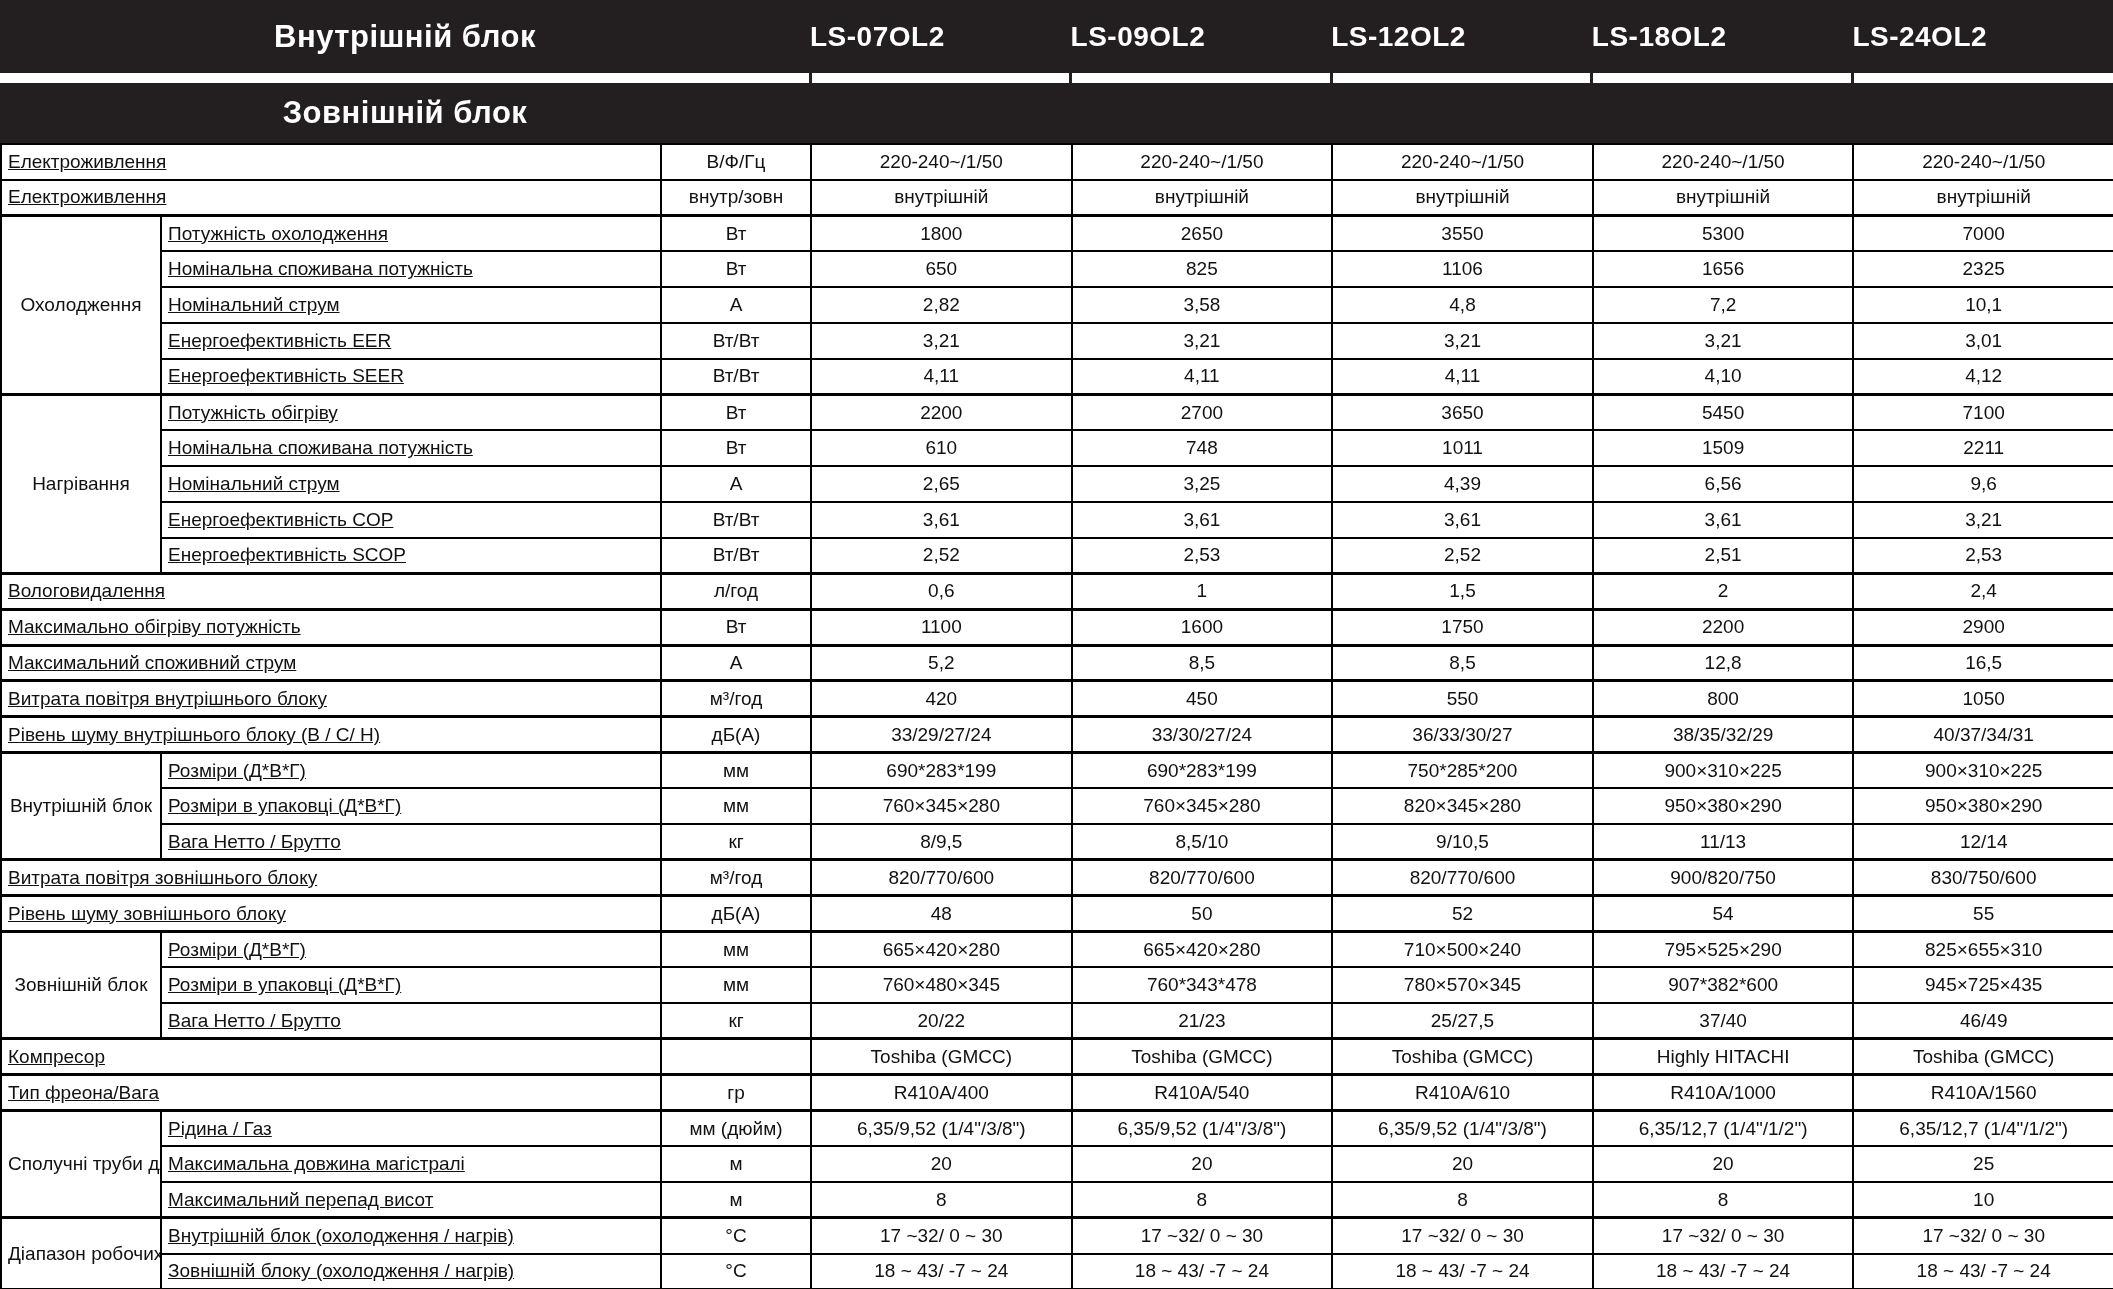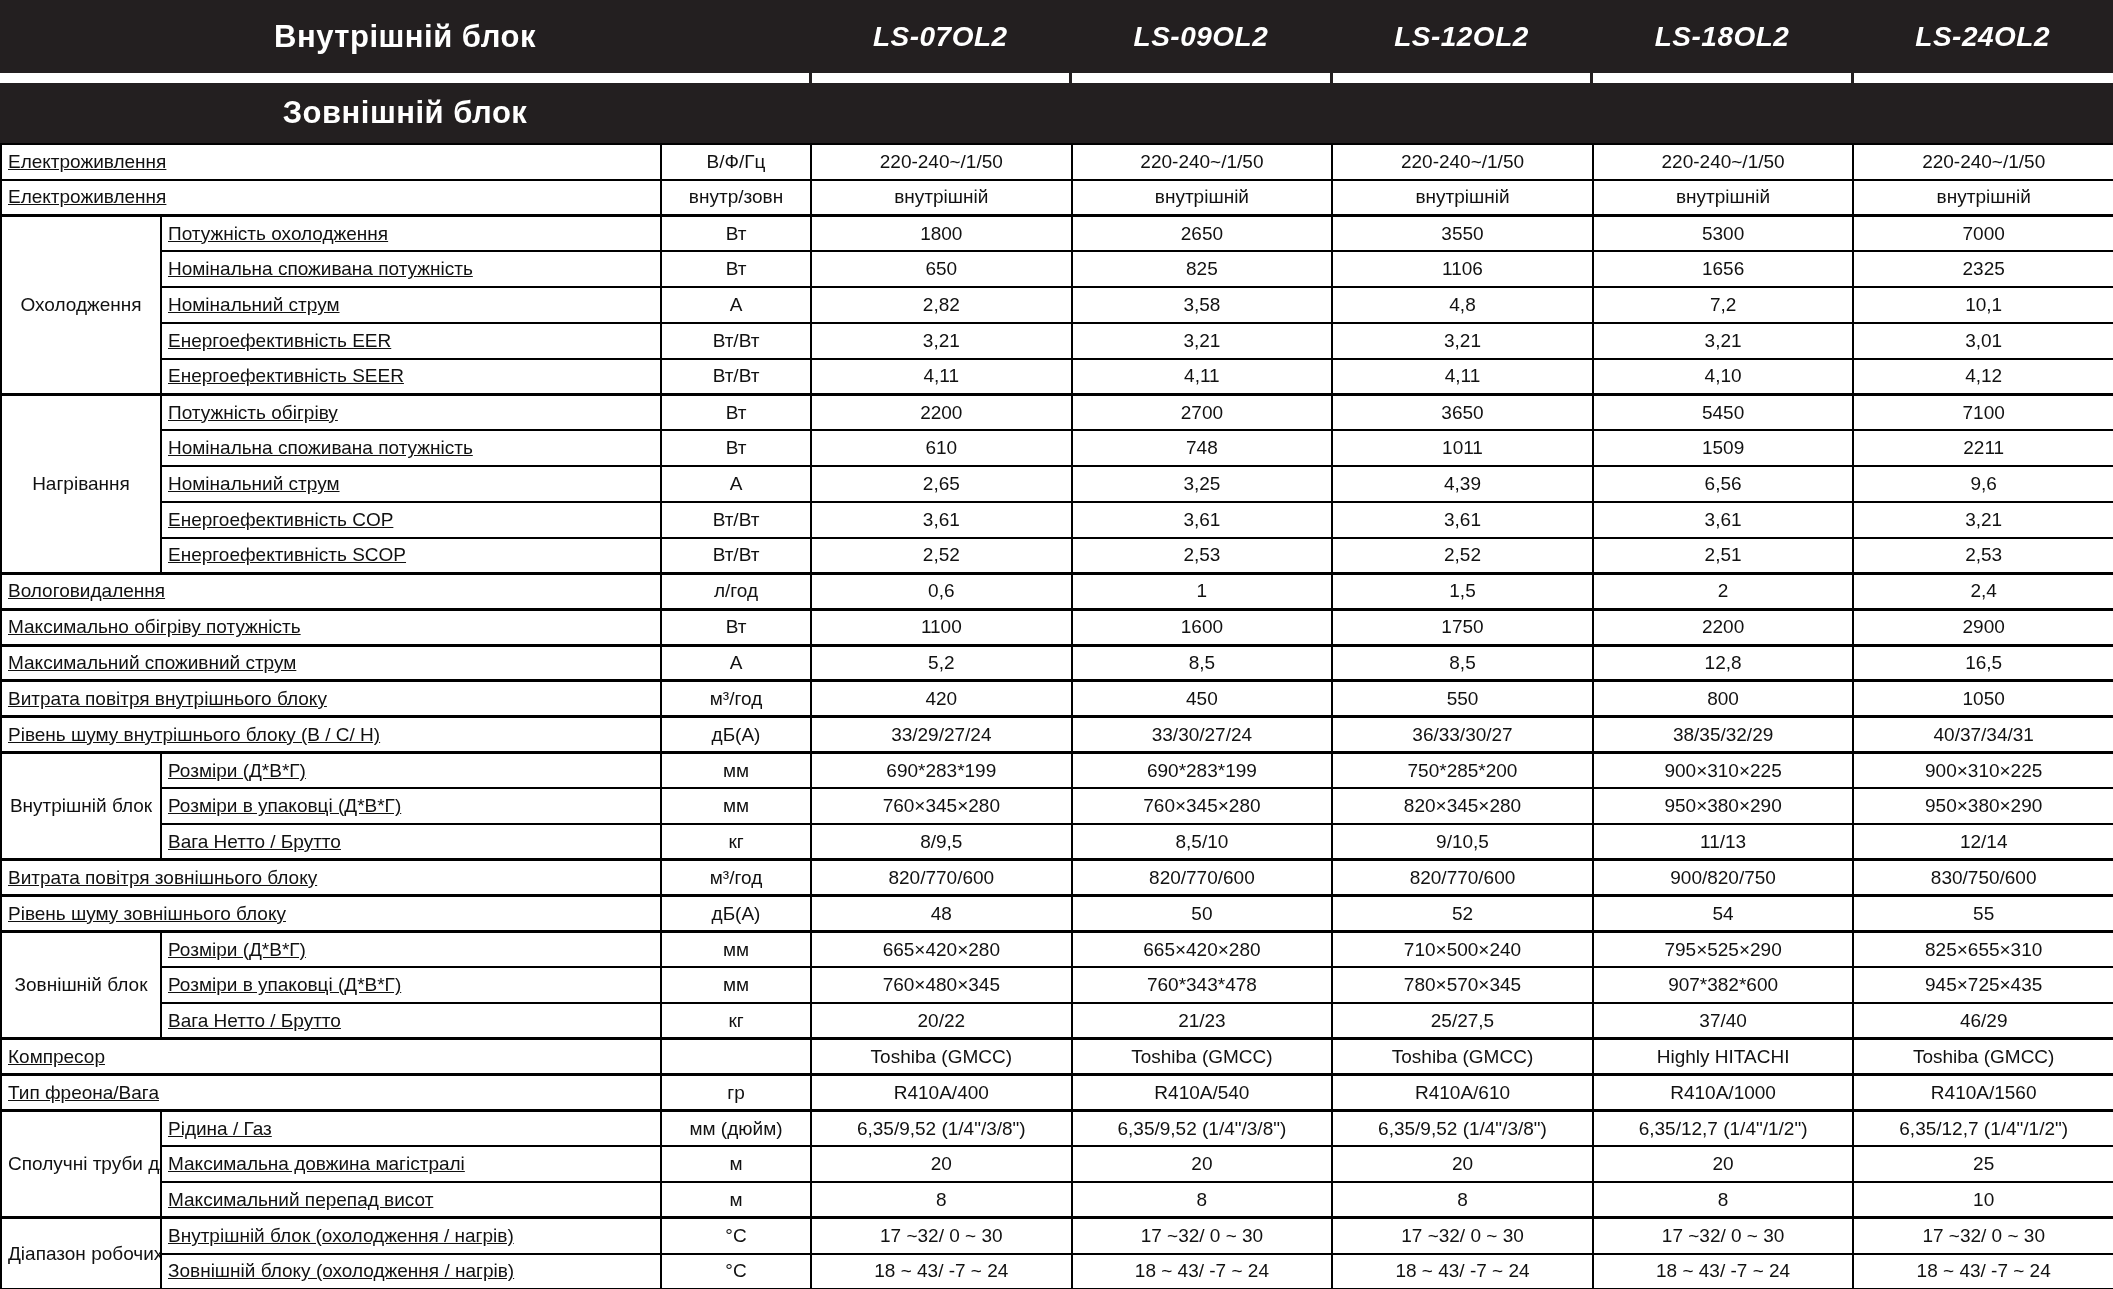--- a/index.html
+++ b/index.html
@@ -13,22 +13,22 @@
     width: 2113px; background: #231f20; color: #ffffff;
     display: flex; align-items: center; position: relative;
   }
   .bar1 { height: 73px; }
   .bar2 { height: 60px; }
   .bar-label {
     width: 810px; text-align: center;
     font-size: 31px; font-weight: bold; letter-spacing: 0.5px;
   }
   .bar-model {
-    width: 260.6px; text-align: center;
-    font-size: 28px; font-weight: bold; letter-spacing: 0.5px; font-style: italic;
+    width: 260.6px; 
+    font-size: 28px; font-weight: bold; letter-spacing: 0.5px;
   }
   .gap { width: 2113px; height: 10px; background: #ffffff; position: relative; }
   .gap .tick { position: absolute; top: 0; width: 3px; height: 10px; background: #231f20; }
   
   table.spec {
     border-collapse: collapse; table-layout: fixed;
     width: 2113px;
     border: 2px solid #000; border-bottom-width: 3px;
   }
   table.spec tr { height: 35.81px; }
@@ -302,21 +302,21 @@
         <td class="v">907*382*600</td>
         <td class="v">945×725×435</td>
       </tr>
       <tr>
         <td class="l">Вага Нетто / Брутто</td>
         <td class="u">кг</td>
         <td class="v">20/22</td>
         <td class="v">21/23</td>
         <td class="v">25/27,5</td>
         <td class="v">37/40</td>
-        <td class="v">46/29</td>
+        <td class="v">46/49</td>
       </tr>
       <tr class="thick">
         <td class="l" colspan="2">Компресор</td>
         <td class="u"></td>
         <td class="v">Toshiba (GMCC)</td>
         <td class="v">Toshiba (GMCC)</td>
         <td class="v">Toshiba (GMCC)</td>
         <td class="v">Highly HITACHI</td>
         <td class="v">Toshiba (GMCC)</td>
       </tr>

